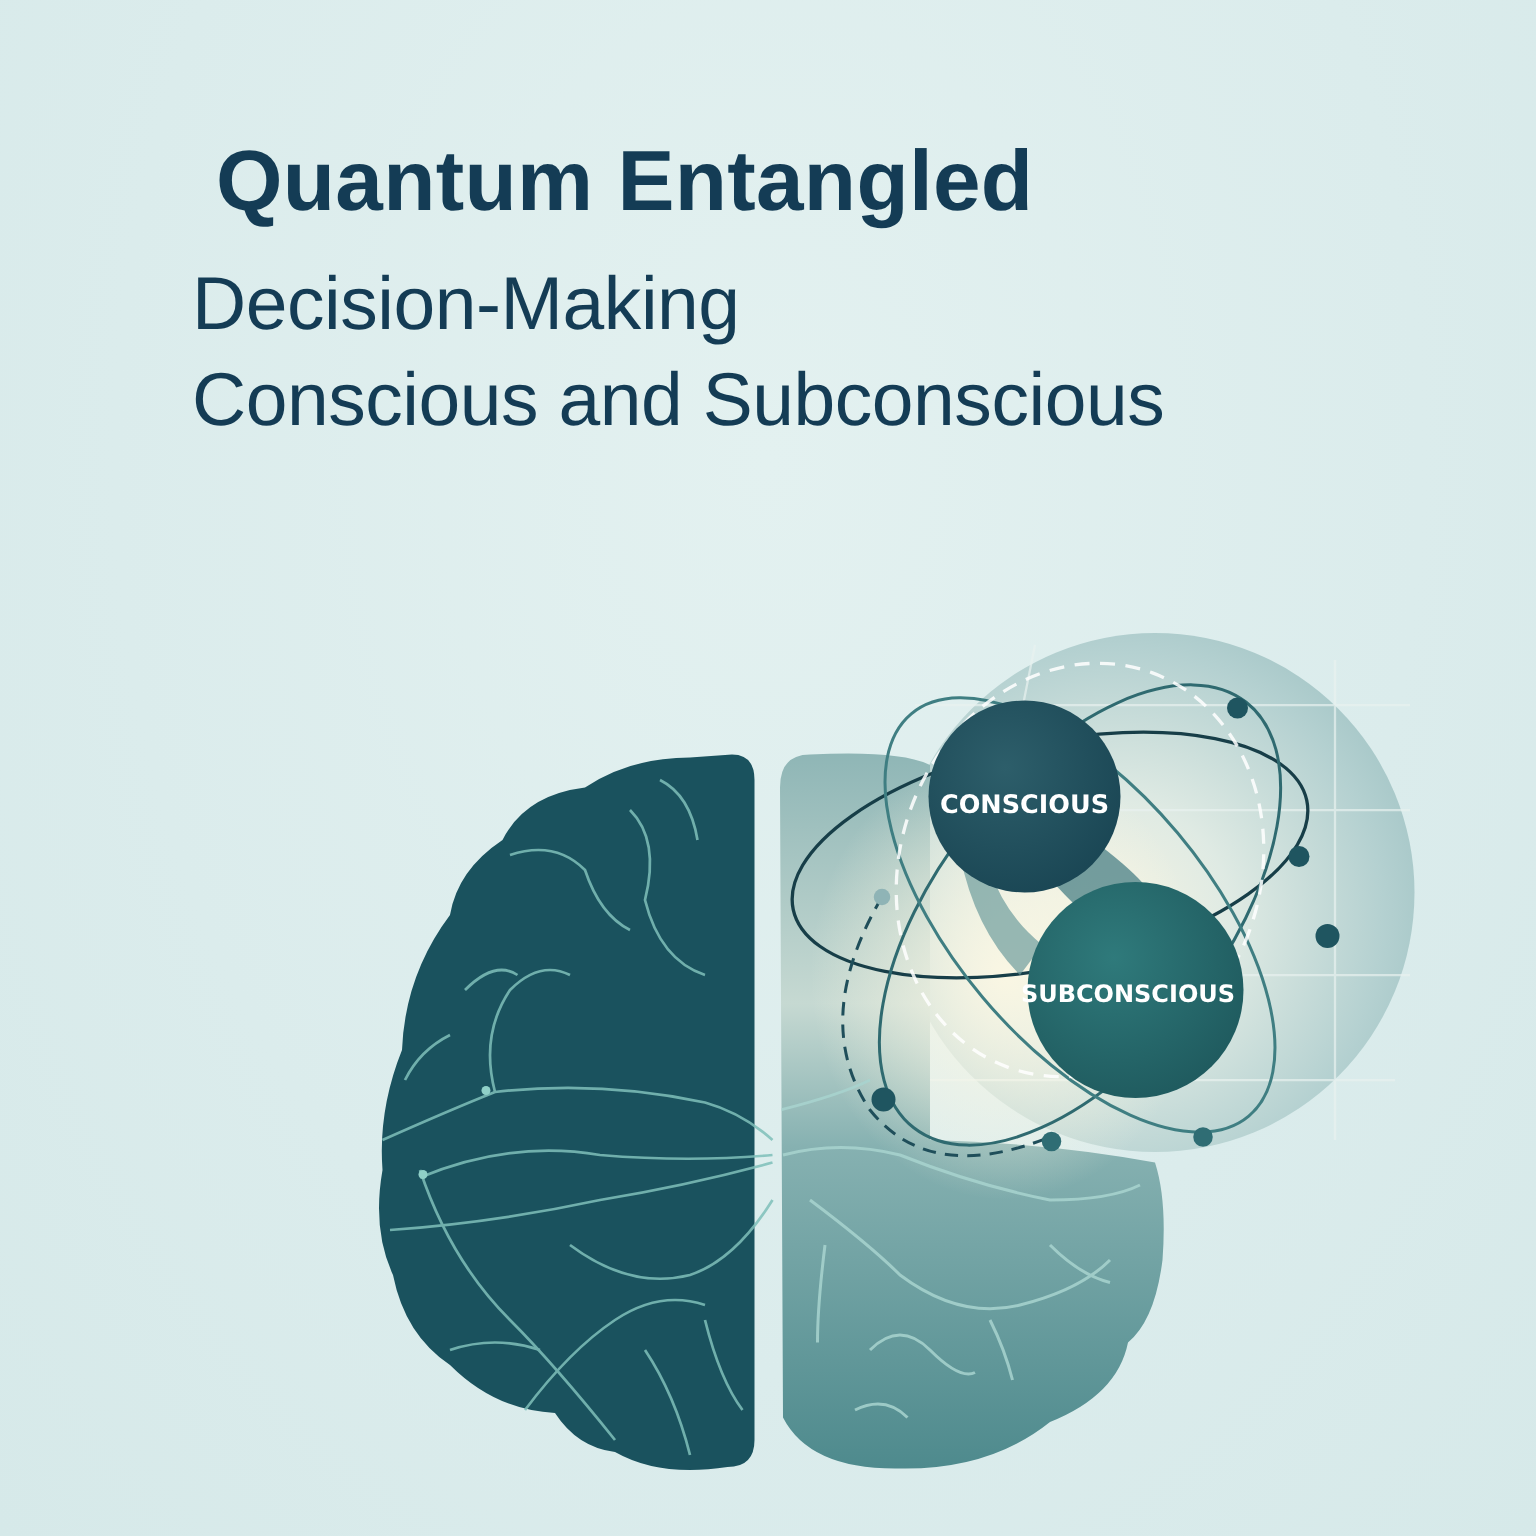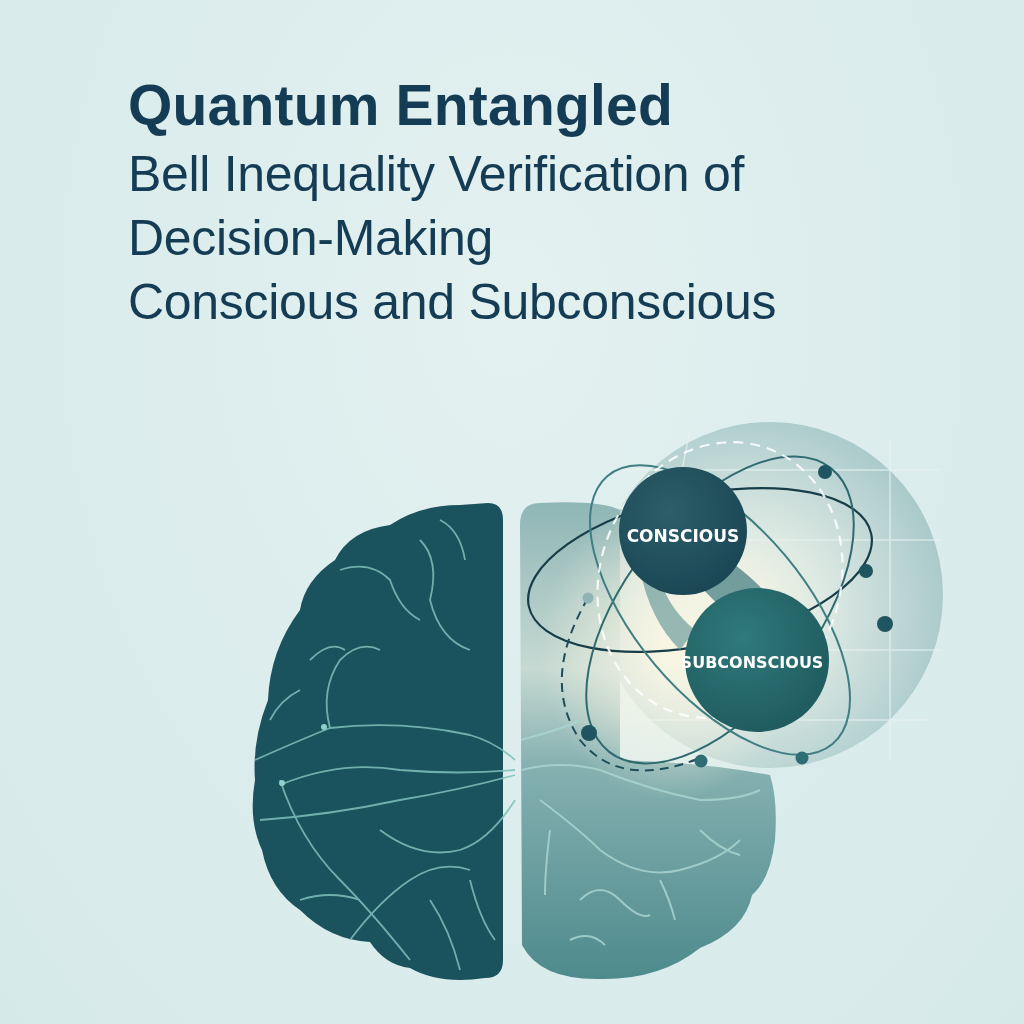--- a/index.html
+++ b/index.html
@@ -16,21 +16,21 @@
   .title-block {
     position: absolute; left: 128px; top: 72px; width: 860px;
     color: #143c55;
   }
   .title-main {
     font-family: "Liberation Sans", sans-serif;
     font-weight: 700;
     font-size: 57px;
     line-height: 66px;
     letter-spacing: 0.2px;
-    margin: 0;
+    margin: 16px;
   }
   .title-sub {
     font-family: "Liberation Sans", sans-serif;
     font-weight: 400;
     font-size: 50px;
     line-height: 64px;
     margin: 4px 0 0 0;
     letter-spacing: -0.3px;
   }
   .title-line { display: block; white-space: nowrap; }
@@ -46,21 +46,20 @@
 </head>
 <body>
 
 <div class="bg-tint"></div>
 
 <div class="title-block">
   <h1 class="title-main">
     <span class="title-line">Quantum Entangled</span>
   </h1>
   <h2 class="title-sub">
-    <span class="title-line">Bell Inequality Verification of</span>
     <span class="title-line">Decision-Making</span>
     <span class="title-line">Conscious and Subconscious</span>
   </h2>
 </div>
 
 <svg class="illustration" viewBox="0 0 1024 1024" xmlns="http://www.w3.org/2000/svg">
   <defs>
     <radialGradient id="globeGrad" cx="0.42" cy="0.55" r="0.65">
       <stop offset="0" stop-color="#f6f4e2"></stop>
       <stop offset="0.35" stop-color="#dfeae3"></stop>

